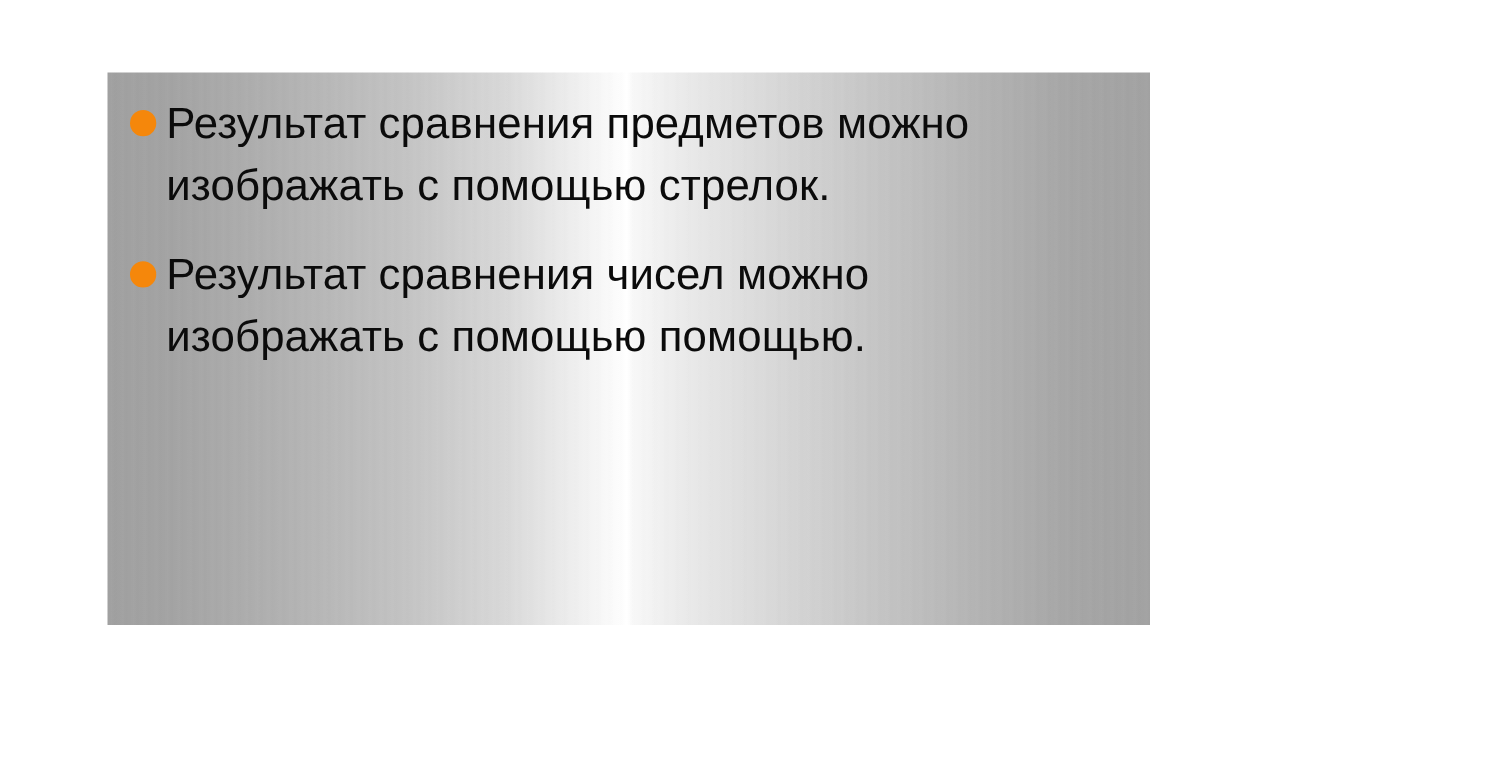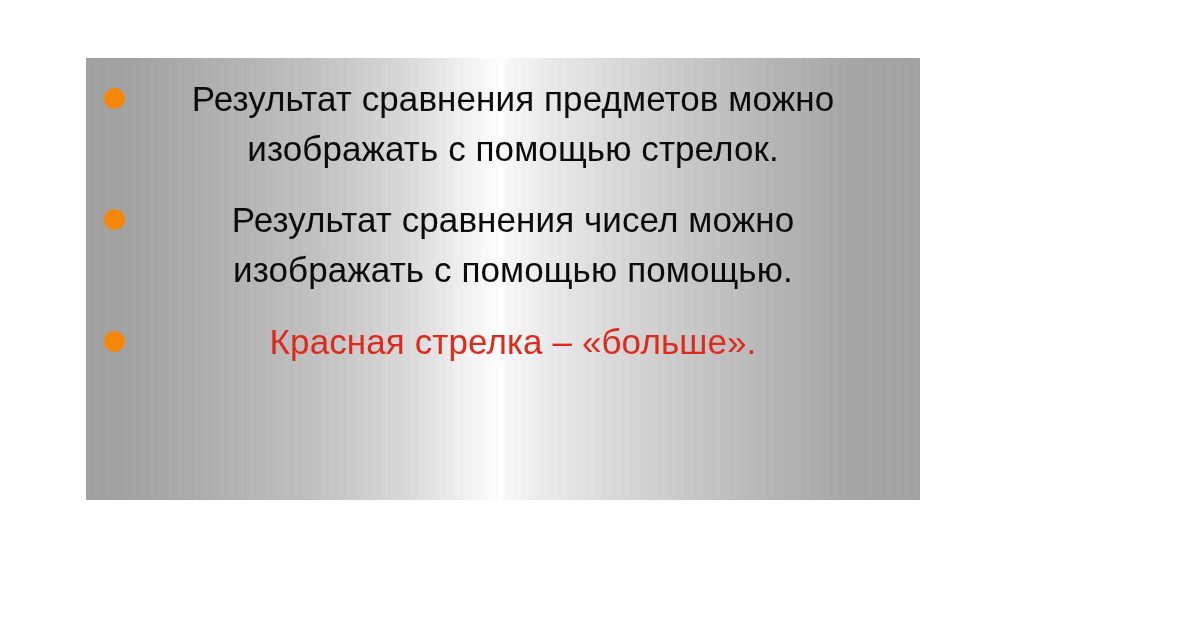--- a/index.html
+++ b/index.html
@@ -64,21 +64,20 @@
     position: absolute;
     inset: 0;
     padding: 16px 18px 0 14px;
     box-sizing: border-box;
   }
 
   .bullet-row {
     display: flex;
     align-items: flex-start;
     margin-bottom: 22px;
-    text-align: center;
   }
   .bullet-row.tight {
     margin-bottom: 16px;
   }
 
   .bullet-marker {
     flex: 0 0 auto;
     width: 21px;
     height: 21px;
     border-radius: 50%;
@@ -118,20 +117,16 @@
       <span class="bullet-text">Результат сравнения предметов можно
 изображать с помощью стрелок.</span>
     </div>
 
     <div class="bullet-row">
       <span class="bullet-marker"></span>
       <span class="bullet-text">Результат сравнения чисел можно
 изображать с помощью помощью.</span>
     </div>
 
-    <div class="bullet-row tight">
-      <span class="bullet-marker"></span>
-      <span class="bullet-text color-red">Красная стрелка – «больше».</span>
-    </div>
 
 
   </div>
 </div>
 
 </body></html>

